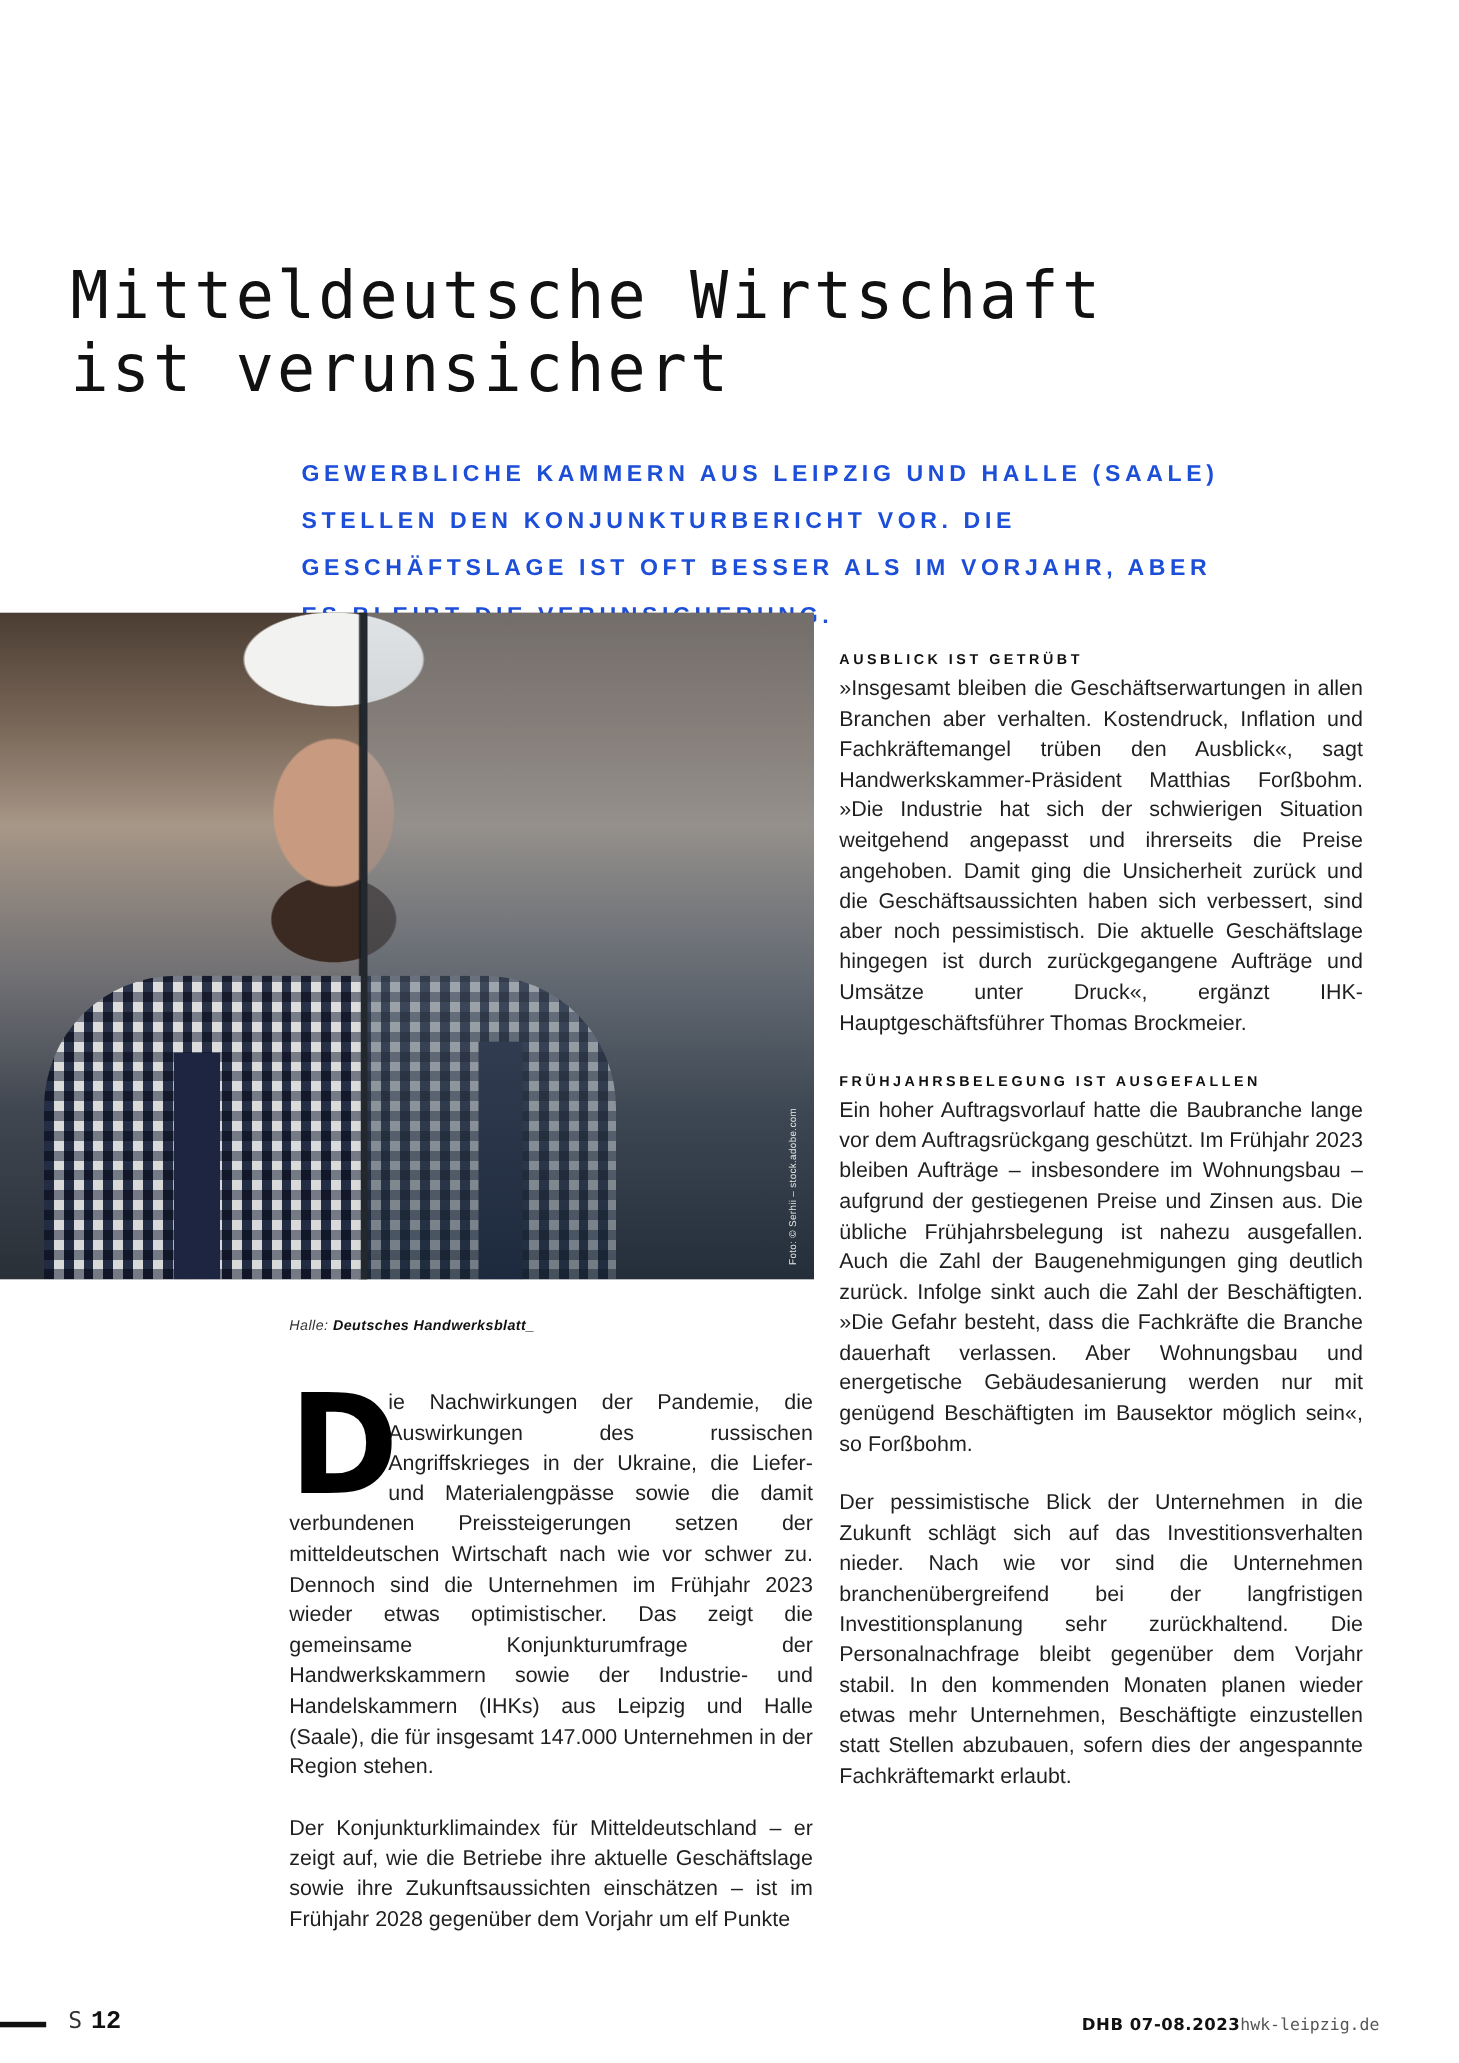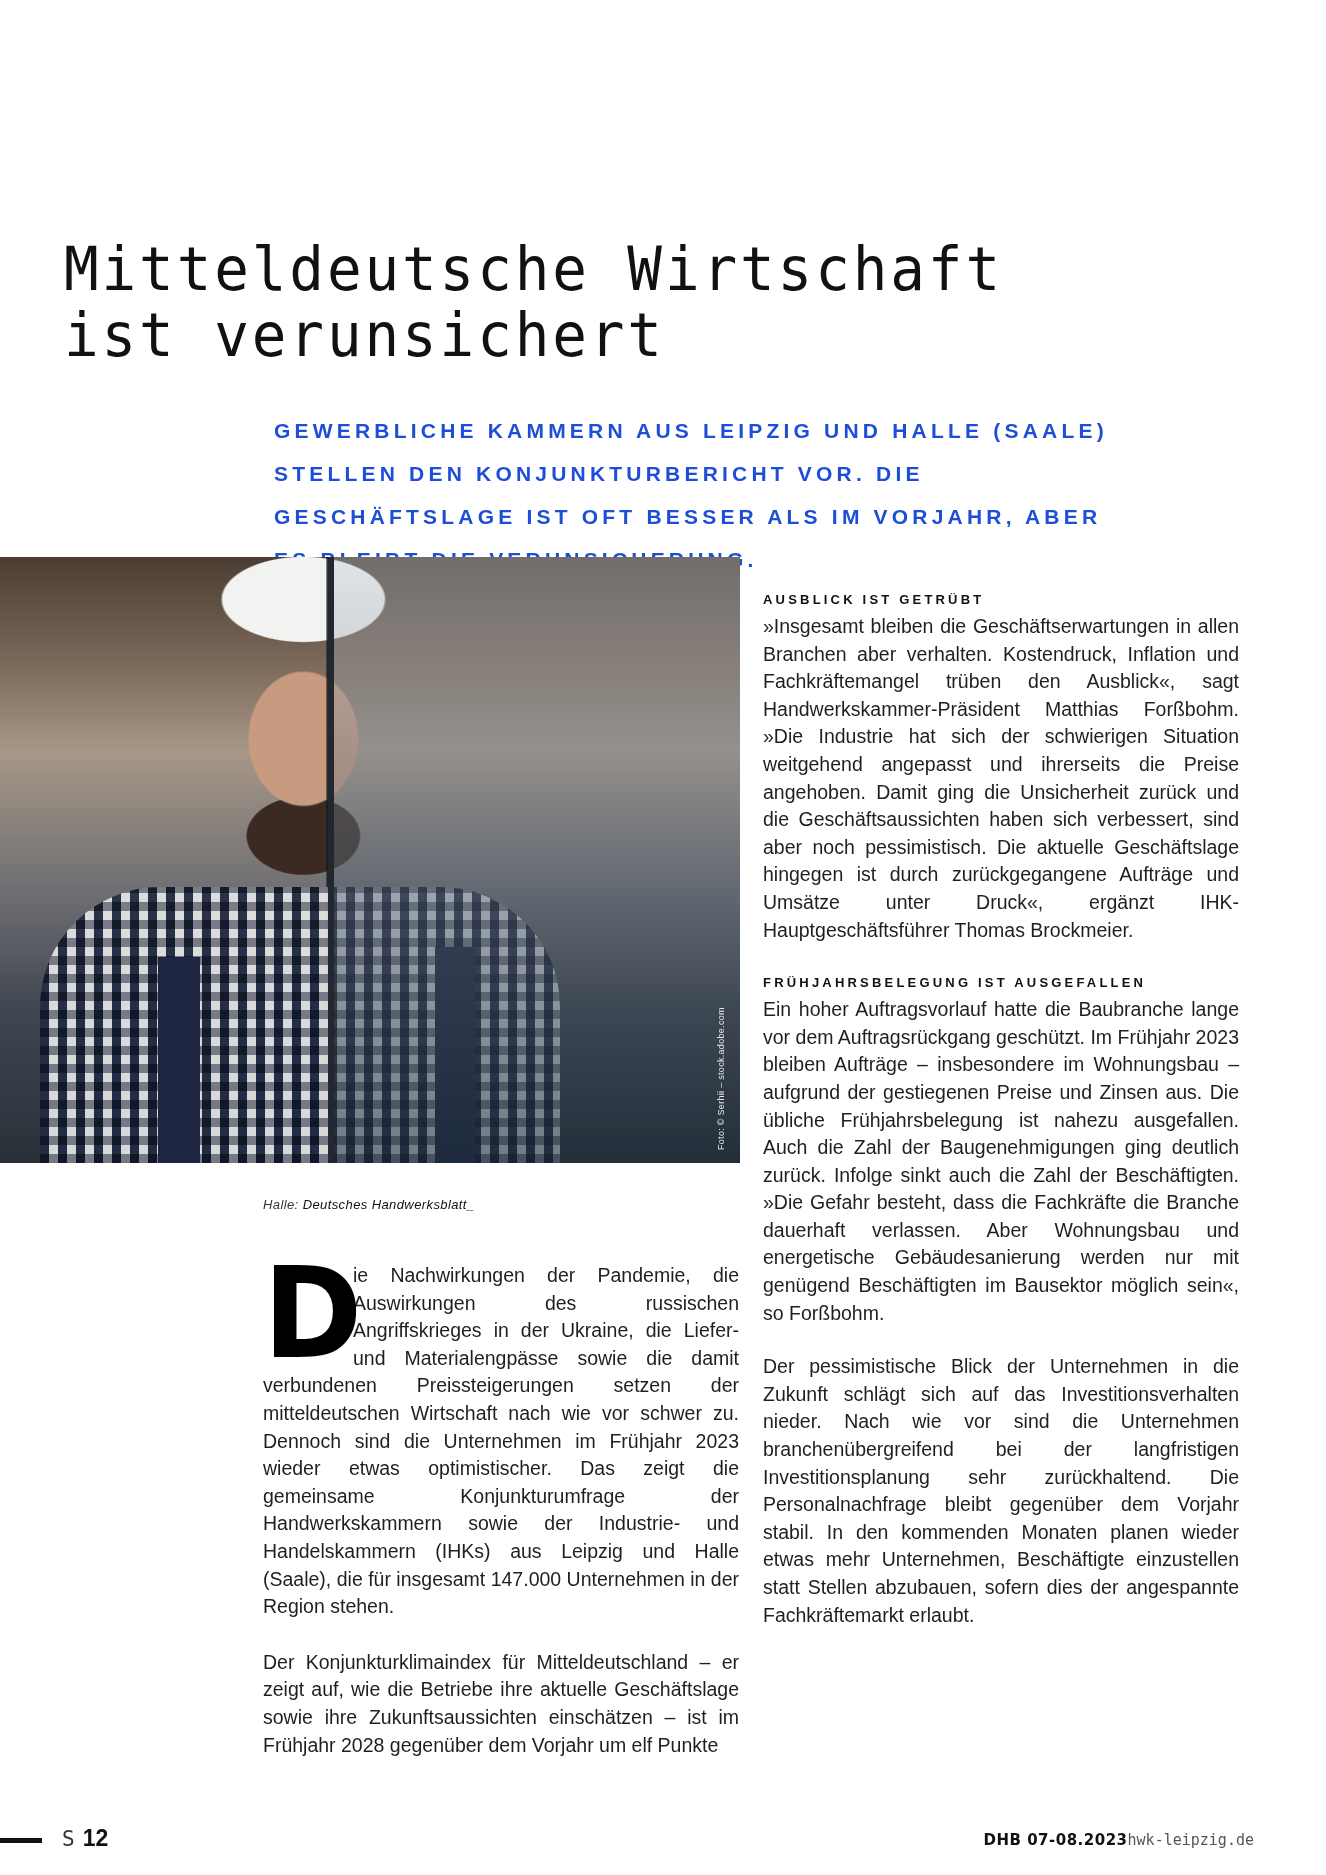--- a/index.html
+++ b/index.html
@@ -30,29 +30,29 @@
 
   .col { position:absolute; font-family:"Liberation Sans Narrow","Liberation Sans",sans-serif; font-size:19.5px; line-height:27.6px; color:#1f1f1f; text-align:justify; }
   .col p { margin:0; }
   .col-left { left:263px; top:1262px; width:476px; }
   .col-right { left:763px; top:561px; width:476px; }
   .col h3 { margin:0; font-family:"Liberation Sans Narrow","Liberation Sans",sans-serif; font-weight:bold; font-size:13px; line-height:26px; letter-spacing:3.2px; text-transform:uppercase; color:#111; }
   .gap-s { height:26px; }
   .gap-m { height:28px; }
 
   .byline { position:absolute; left:263px; top:1197px; font-family:"Liberation Sans Narrow","Liberation Sans",sans-serif; font-size:13px; font-style:italic; color:#333; letter-spacing:0.4px; }
-  .byline b { font-weight:normal; color:#111; }
+  .byline b { font-weight:bold; color:#111; }
 
   .dropcap { float:left; width:76px; height:94px; margin:9px 14px 0 0; position:relative; }
   .dropcap span { position:absolute; left:0; top:-20px; font-family:"DejaVu Sans", sans-serif; font-weight:bold; font-size:126px; line-height:126px; color:#000; transform:scaleX(0.95); transform-origin:left top; }
 
   .footer-rule { position:absolute; left:0; top:1838px; width:42px; height:5px; background:#111; }
   .folio { position:absolute; left:62px; top:1825px; font-family:"DejaVu Sans Mono", monospace; font-size:21px; color:#222; }
   .folio .s { font-weight:normal; margin-right:8px; color:#333; }
-  .folio .n { font-weight:bold; font-family:Liberation Sans, sans-serif; font-size:23px; color:#111; }
+  .folio .n { font-weight:bold; font-family:Liberation Mono, monospace; font-size:23px; color:#111; }
   .imprint { position:absolute; right:72px; top:1831px; font-size:15px; white-space:nowrap; }
   .imprint .mag { font-family:"DejaVu Sans", sans-serif; font-weight:bold; color:#111; letter-spacing:0.5px; margin-right:0; }
   .imprint .url { font-family:"DejaVu Sans Mono", monospace; color:#555; }
 </style>
 </head>
 <body>
 
 <h1 class="title">
   <span>Mitteldeutsche Wirtschaft</span>
   <span>ist verunsichert</span>

